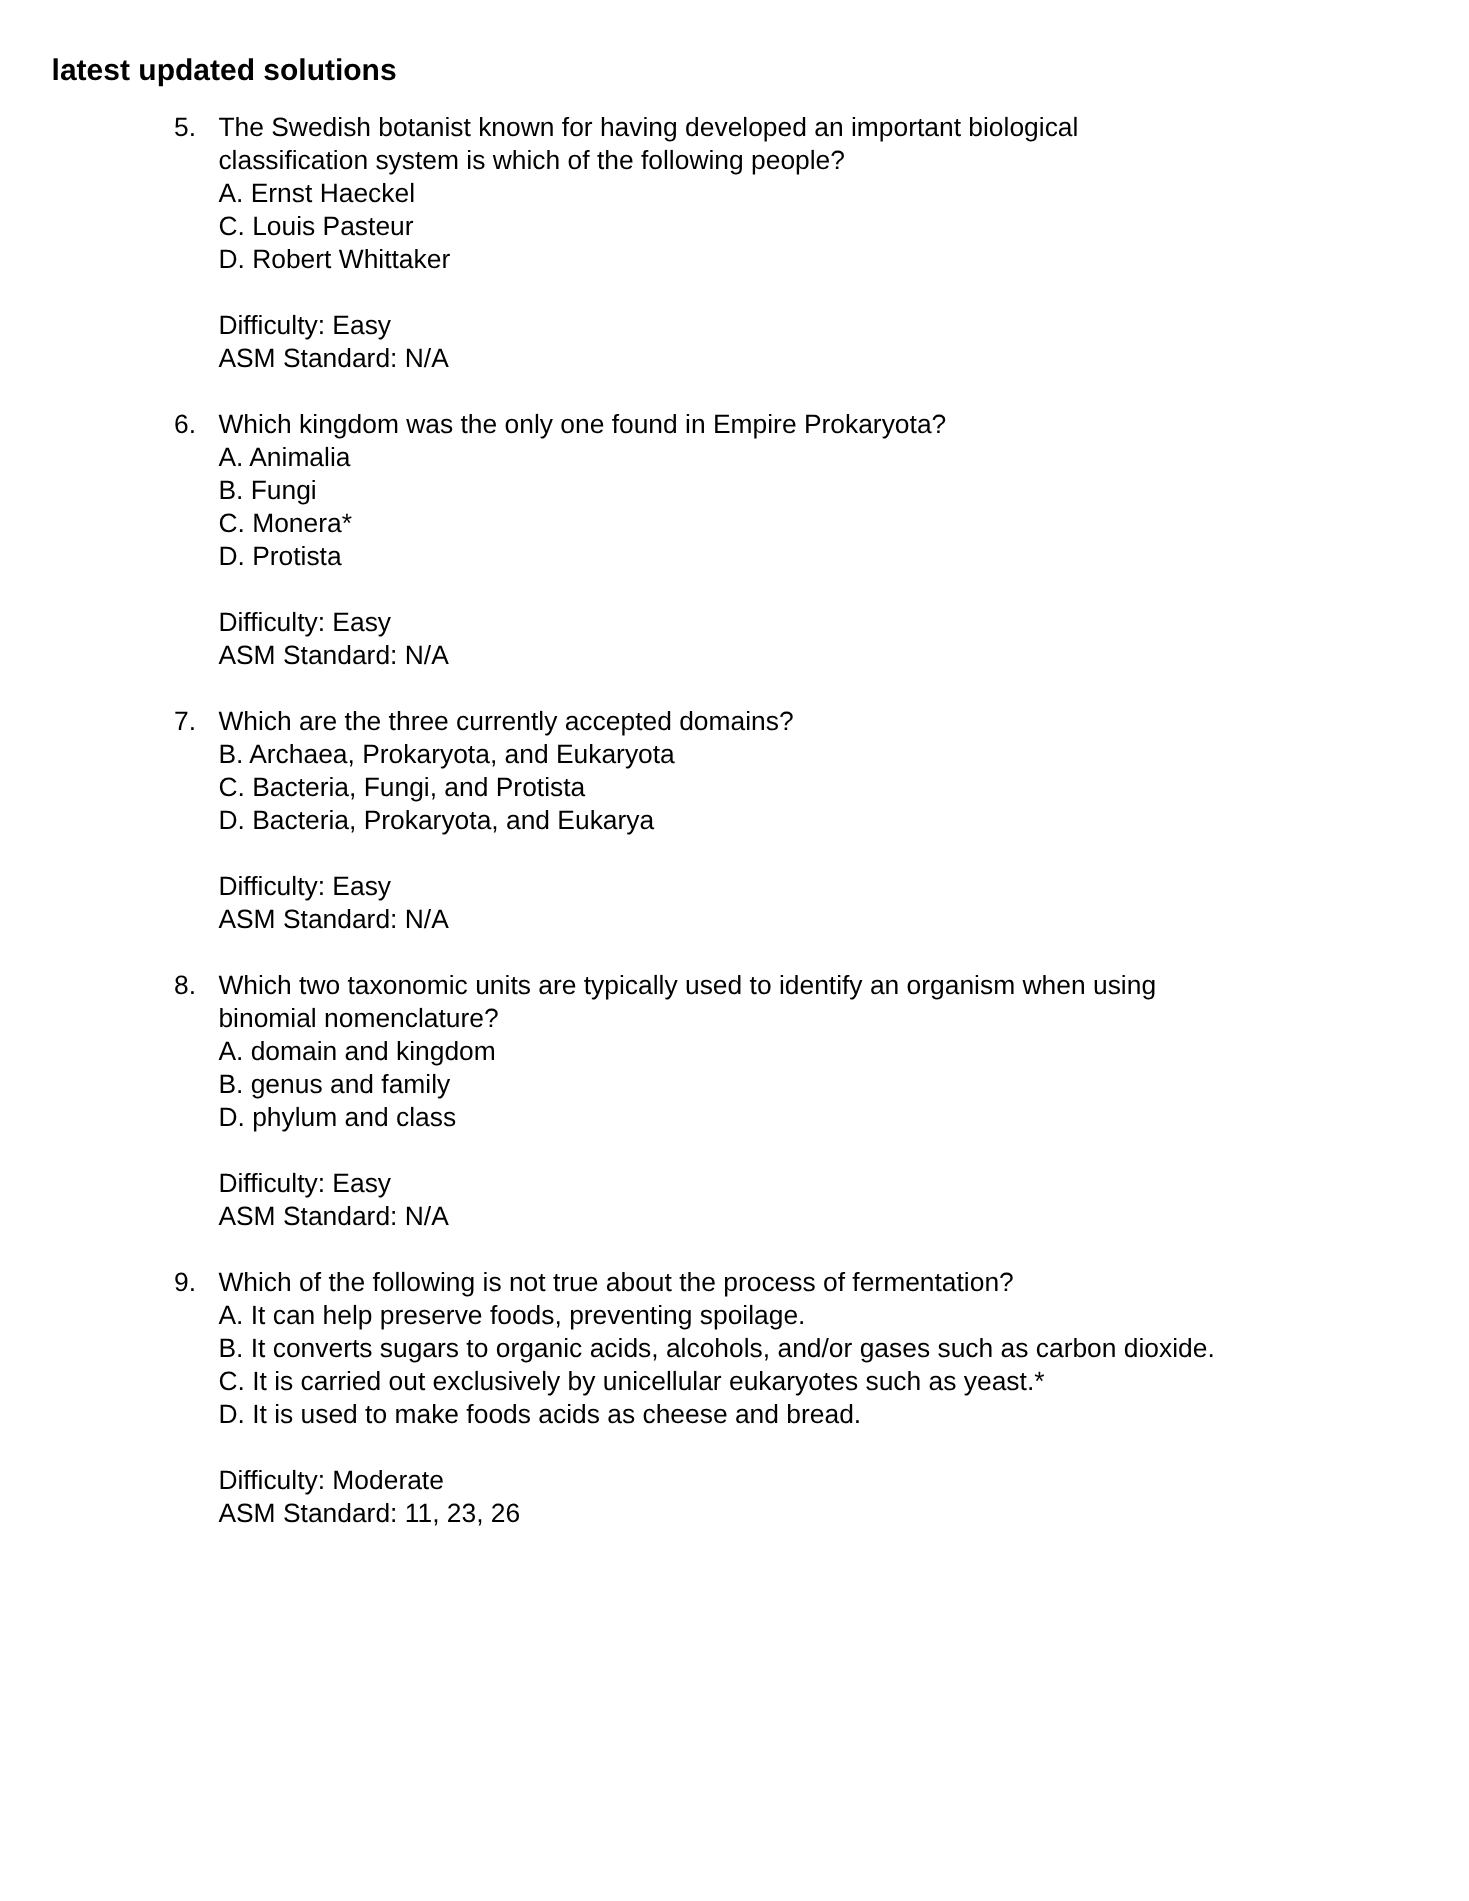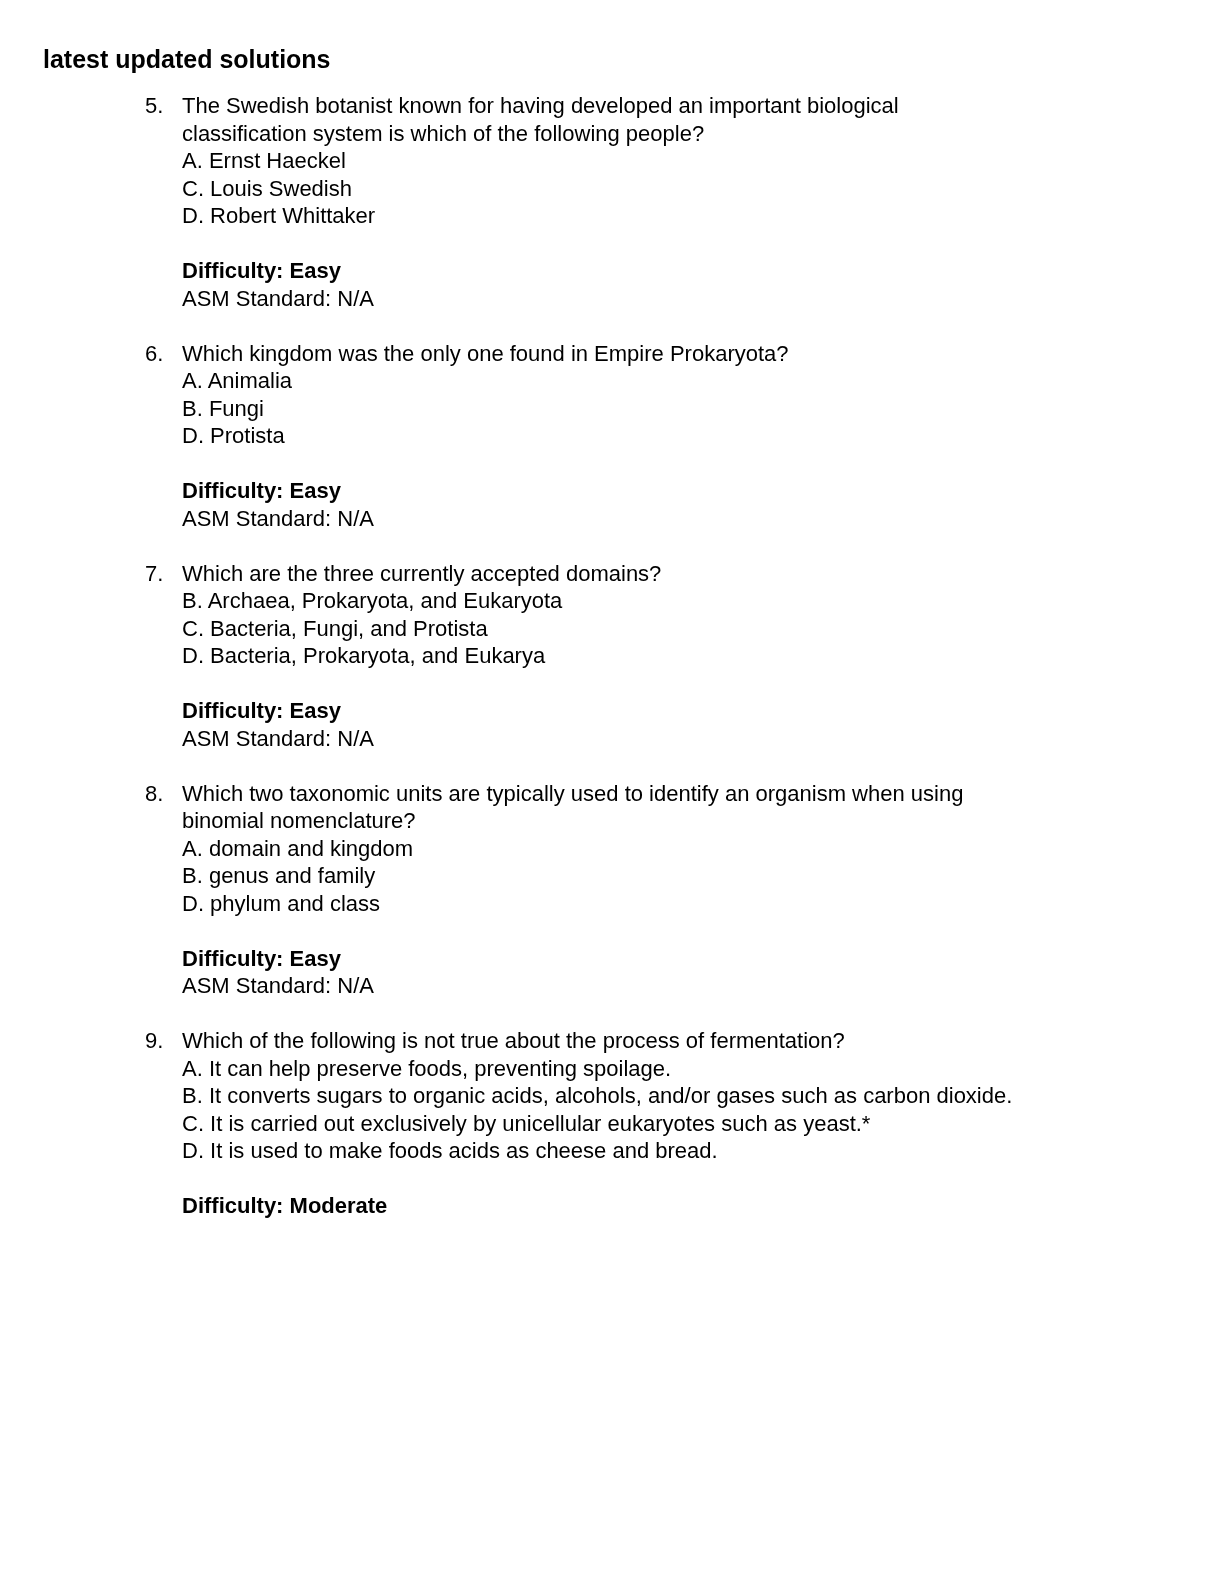--- a/index.html
+++ b/index.html
@@ -42,49 +42,49 @@
     width: 37px;
   }
   .q-body {
     flex: 1 1 auto;
   }
   .q-line {
     white-space: nowrap;
   }
   .difficulty-line {
     margin-top: 27.5px;
-    font-weight: bold;
   }
 </style>
 </head>
 <body>
 
 <h1 class="page-header">latest updated solutions</h1>
 
 <div class="content">
 
   <div class="question">
     <div class="q-num">5.</div>
     <div class="q-body">
       <div class="q-line">The Swedish botanist known for having developed an important biological</div>
       <div class="q-line">classification system is which of the following people?</div>
       <div class="q-line">A. Ernst Haeckel</div>
-      <div class="q-line">C. Louis Swedish</div>
+      <div class="q-line">C. Louis Pasteur</div>
       <div class="q-line">D. Robert Whittaker</div>
       <div class="q-line difficulty-line">Difficulty: Easy</div>
       <div class="q-line">ASM Standard: N/A</div>
     </div>
   </div>
 
   <div class="question">
     <div class="q-num">6.</div>
     <div class="q-body">
       <div class="q-line">Which kingdom was the only one found in Empire Prokaryota?</div>
       <div class="q-line">A. Animalia</div>
       <div class="q-line">B. Fungi</div>
+      <div class="q-line">C. Monera*</div>
       <div class="q-line">D. Protista</div>
       <div class="q-line difficulty-line">Difficulty: Easy</div>
       <div class="q-line">ASM Standard: N/A</div>
     </div>
   </div>
 
   <div class="question">
     <div class="q-num">7.</div>
     <div class="q-body">
       <div class="q-line">Which are the three currently accepted domains?</div>
@@ -111,16 +111,17 @@
 
   <div class="question">
     <div class="q-num">9.</div>
     <div class="q-body">
       <div class="q-line">Which of the following is not true about the process of fermentation?</div>
       <div class="q-line">A. It can help preserve foods, preventing spoilage.</div>
       <div class="q-line">B. It converts sugars to organic acids, alcohols, and/or gases such as carbon dioxide.</div>
       <div class="q-line">C. It is carried out exclusively by unicellular eukaryotes such as yeast.*</div>
       <div class="q-line">D. It is used to make foods acids as cheese and bread.</div>
       <div class="q-line difficulty-line">Difficulty: Moderate</div>
+      <div class="q-line">ASM Standard: 11, 23, 26</div>
     </div>
   </div>
 
 </div>
 
 </body></html>

